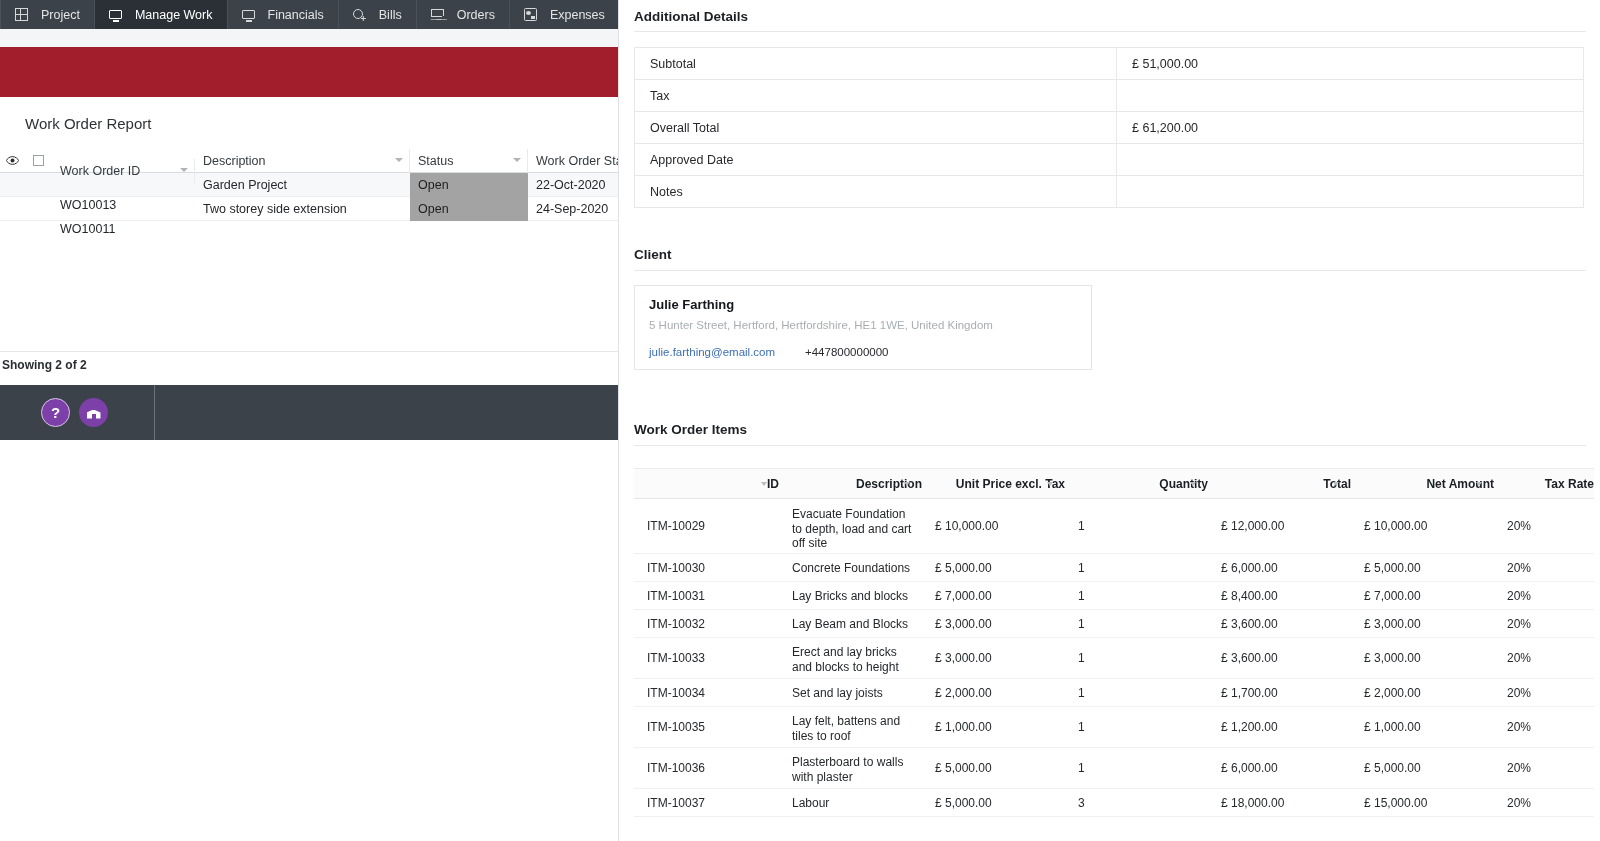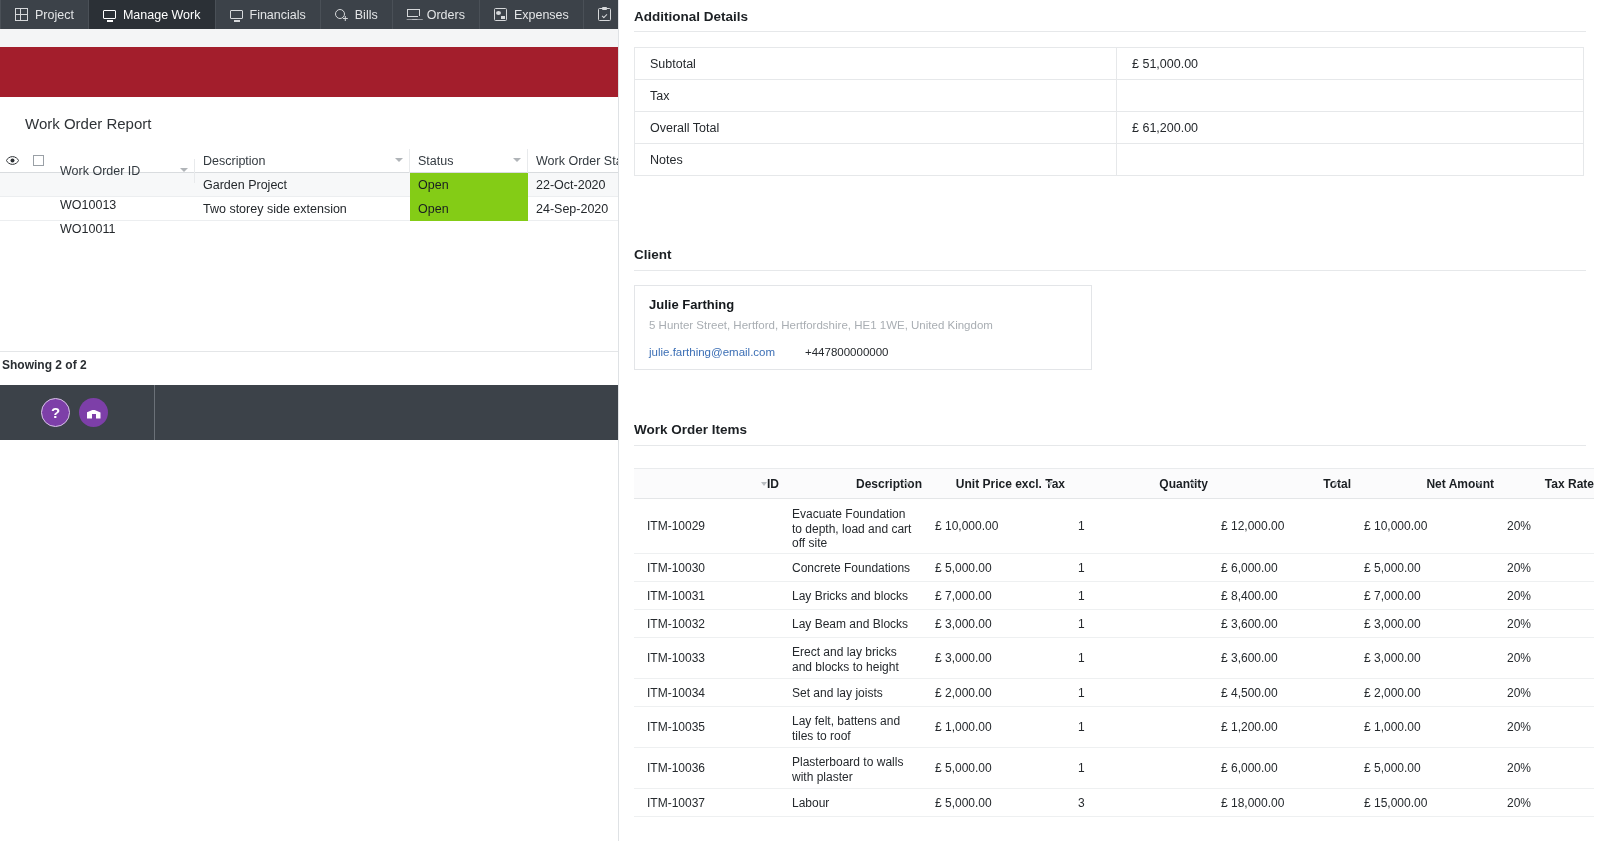--- a/index.html
+++ b/index.html
@@ -19,21 +19,21 @@
   }
 
   
   #top-nav {
     position: absolute; left: 0; top: 0;
     width: 618px; height: 29px;
     background: #3c4249;
     display: flex; align-items: stretch;
   }
   .nav-item {
-    display: flex; align-items: center; gap: 7px;
+    display: flex; align-items: center; gap: 13px;
     padding: 0 14px;
     color: #e3e5e7;
     font-size: 12.5px;
     white-space: nowrap;
     cursor: pointer;
     border-right: 1px solid #4a5057;
   }
   .nav-item:first-child { border-left: 1px solid #4a5057; }
   .nav-item.active { background: #2b3036; color: #ffffff; }
   .nav-ico { width: 13px; height: 13px; display: inline-block; position: relative; flex: 0 0 auto; }
@@ -105,21 +105,21 @@
   .th-chk i { width:11px;height:11px;border:1px solid #9aa0a6; display:block; background:#fff;}
   .c-id   { width:143px;margin-top:20px; }
   .c-desc { width:215px; }
   .c-stat { width:118px; }
   .c-date { width:115px; border-right:none;}
 
   .wo-row { display:flex; height:24px; font-size:12.5px; color:#24282c; border-bottom:1px solid #eceef0;}
   .wo-row:nth-child(odd) { background:#ffffff; }
   .wo-row:nth-child(even){ background:#f7f8f9; }
   .td { padding-left:8px; height:24px; line-height:24px; flex:0 0 auto; overflow:hidden; white-space:nowrap;}
-  .td.c-stat { background:#84cc16; color:#1b1f22; }
+  .td.c-stat { background:#a3a3a3; color:#1b1f22; }
   .td.td-eye { width:25px; padding:0;}
   .td.td-chk { width:27px; padding:0;}
 
   
   #showing-bar {
     position:absolute; left:0; top:351px; width:618px; height:34px;
     border-top:1px solid #e4e6e8; background:#ffffff;
   }
   #showing-text { position:absolute; left:2px; top:358px; font-size:12px; color:#2a2e32; font-weight:600;}
 
@@ -307,20 +307,24 @@
       <div class="ad-value">£ 51,000.00</div>
     </div>
     <div class="ad-row">
       <div class="ad-label">Tax</div>
     </div>
     <div class="ad-row">
       <div class="ad-label">Overall Total</div>
       <div class="ad-value">£ 61,200.00</div>
     </div>
     <div class="ad-row">
+      <div class="ad-label">Approved Date</div>
+      <div class="ad-value"></div>
+    </div>
+    <div class="ad-row">
       <div class="ad-label">Notes</div>
       <div class="ad-value"></div>
     </div>
   </div>
 
   <div class="sec-title" id="client-title">Client</div>
   <div class="sec-rule" id="client-rule"></div>
 
   <div id="client-card">
     <div id="client-name">Julie Farthing</div>
@@ -411,21 +415,21 @@
       <div class="itd i-total">£ 3,600.00</div>
       <div class="itd i-net">£ 3,000.00</div>
       <div class="itd i-rate">20%</div>
     </div>
 
     <div class="item-row row-h1">
       <div class="itd i-id">ITM-10034</div>
       <div class="itd i-desc">Set and lay joists</div>
       <div class="itd i-price">£ 2,000.00</div>
       <div class="itd i-qty">1</div>
-      <div class="itd i-total">£ 4,500.00</div>
+      <div class="itd i-total">£ 1,700.00</div>
       <div class="itd i-net">£ 2,000.00</div>
       <div class="itd i-rate">20%</div>
     </div>
 
     <div class="item-row row-h2">
       <div class="itd i-id">ITM-10035</div>
       <div class="itd i-desc desc-cell">Lay felt, battens and tiles to roof</div>
       <div class="itd i-price">£ 1,000.00</div>
       <div class="itd i-qty">1</div>
       <div class="itd i-total">£ 1,200.00</div>

